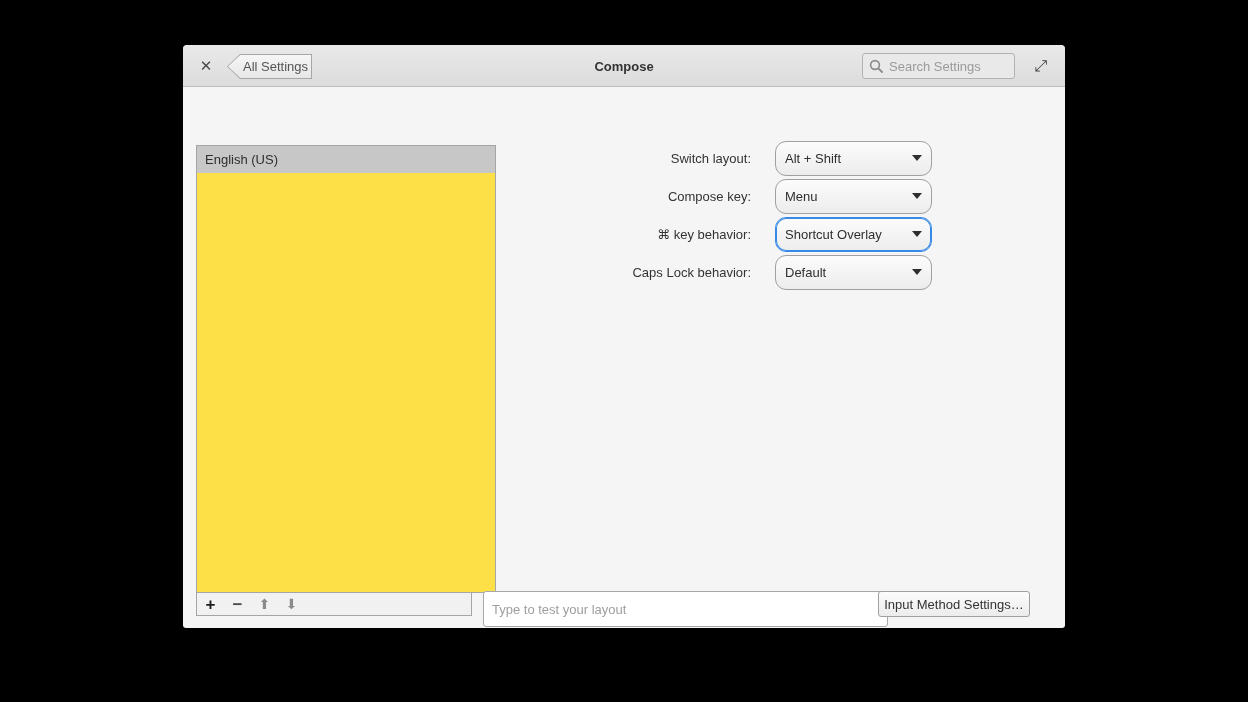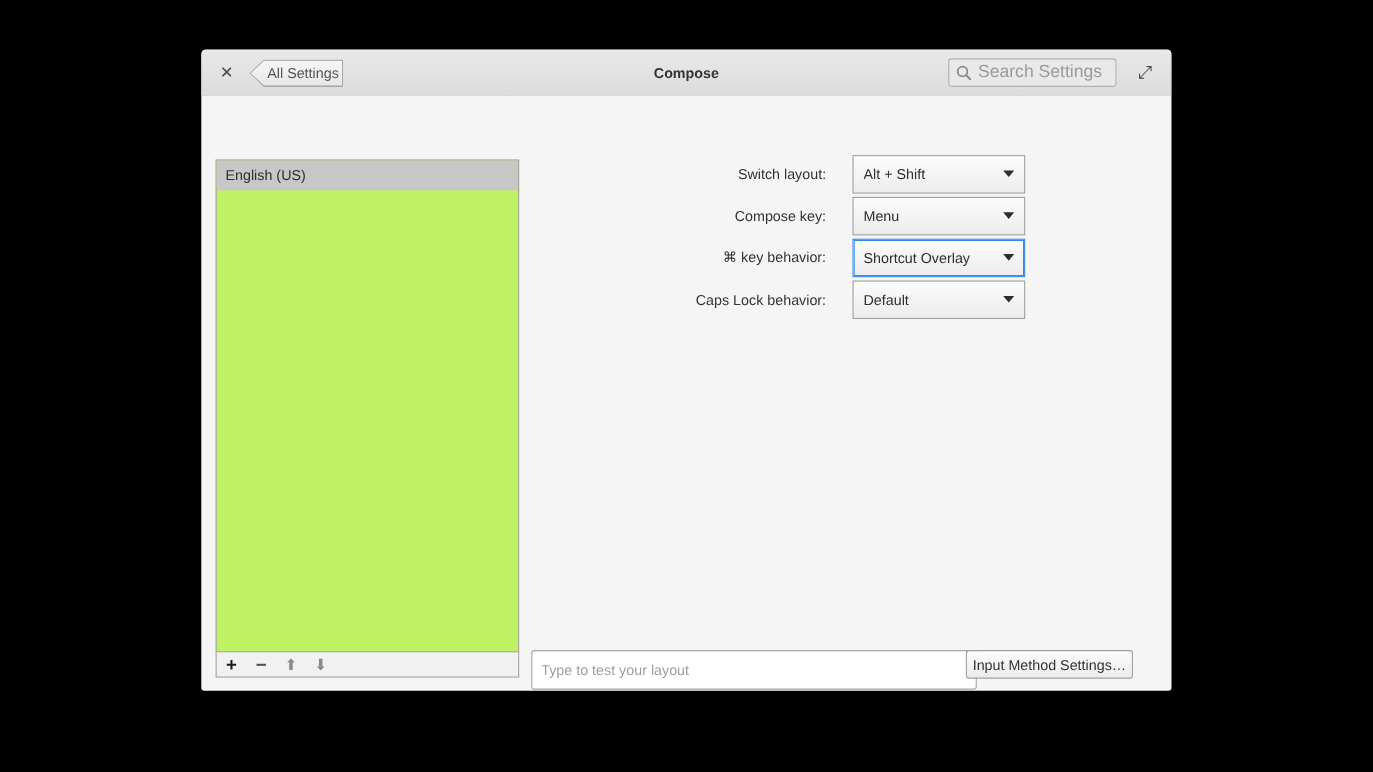--- a/index.html
+++ b/index.html
@@ -59,21 +59,21 @@
   }
   .search-entry {
     position:absolute; right:50px; top:8px; width:153px; height:26px;
     border:1px solid #b2b2b2; border-radius:3px;
     background:#e9e9e9;
     display:flex; align-items:center; padding:0 6px;
   }
   .search-entry svg { flex:0 0 auto; margin-right:6px; }
   .search-entry input {
     flex:1; min-width:0; border:none; background:transparent; outline:none;
-    font-family:inherit; font-size:16px; color:#333;
+    font-family:inherit; font-size:13px; color:#333;
   }
   .search-entry input::placeholder { color:#9a9a9a; opacity:1; }
   .maximize-btn {
     position:absolute; right:8px; top:7px; width:32px; height:28px;
     display:flex; align-items:center; justify-content:center;
     color:#3f3f3f; font-size:16px;
   }
 
   
   .tabbar {
@@ -89,22 +89,22 @@
     border-right:1px solid #a3a3a3;
   }
   .tab:last-child { border-right:none; }
   .tab.active {
     background:#d9d9d9;
     box-shadow:inset 0 1px 2px rgba(0,0,0,.12);
   }
 
   
   .layout-list {
-    position:absolute; left:13px; top:100px; width:276px; height:448px;
-    background:#bef264; border:1px solid #a5a5a5;
+    position:absolute; left:13px; top:100px; width:300px; height:448px;
+    background:#fde047; border:1px solid #a5a5a5;
   }
   .list-row {
     height:27px; display:flex; align-items:center; padding-left:8px;
     color:#2e2e2e;
   }
   .list-row.selected { background:#c7c7c7; }
   .list-toolbar {
     position:absolute; left:13px; top:547px; width:276px; height:24px;
     background:#f1f1f1; border:1px solid #a5a5a5;
     display:flex; align-items:center;
@@ -118,21 +118,21 @@
   .tool-btn.up, .tool-btn.down { color:#8b8b8b; font-size:14px; }
 
   
   .opt-row {
     position:absolute; left:0; width:749px; height:26px;
     display:flex; align-items:center; justify-content:flex-end;
   }
   .opt-label { margin-right:24px; color:#333; }
   .dropdown {
     width:157px; height:35px;
-    border:1px solid #a0a0a0; border-radius:0;
+    border:1px solid #a0a0a0; border-radius:11px;
     background:linear-gradient(#fcfcfc,#ececec);
     display:flex; align-items:center;
     padding:0 9px;
     position:relative;
   }
   .dropdown.focused {
     border-color:#3689e6;
     box-shadow:inset 0 0 0 1px #3689e6;
   }
   .dd-value { flex:1; color:#2e2e2e; white-space:nowrap; overflow:hidden; }

